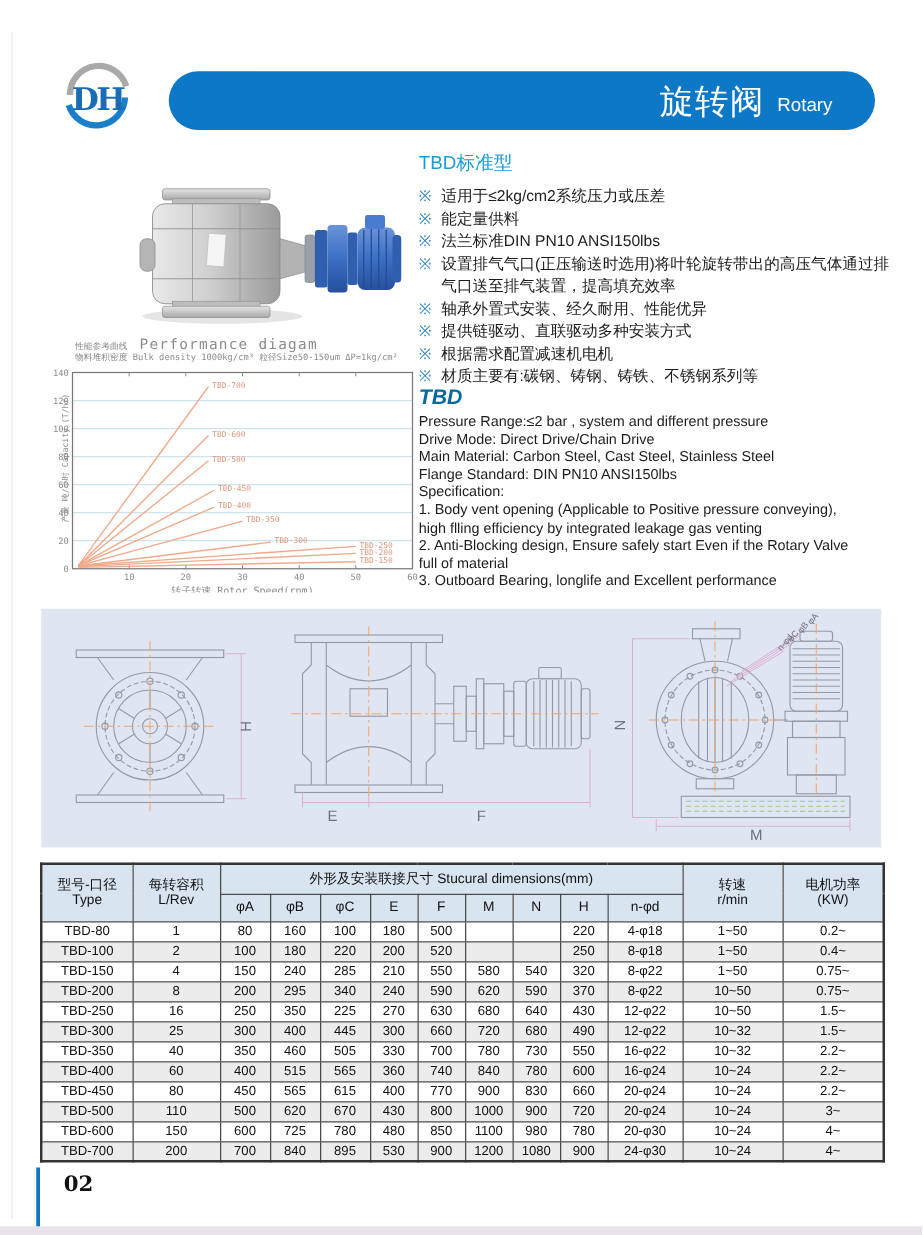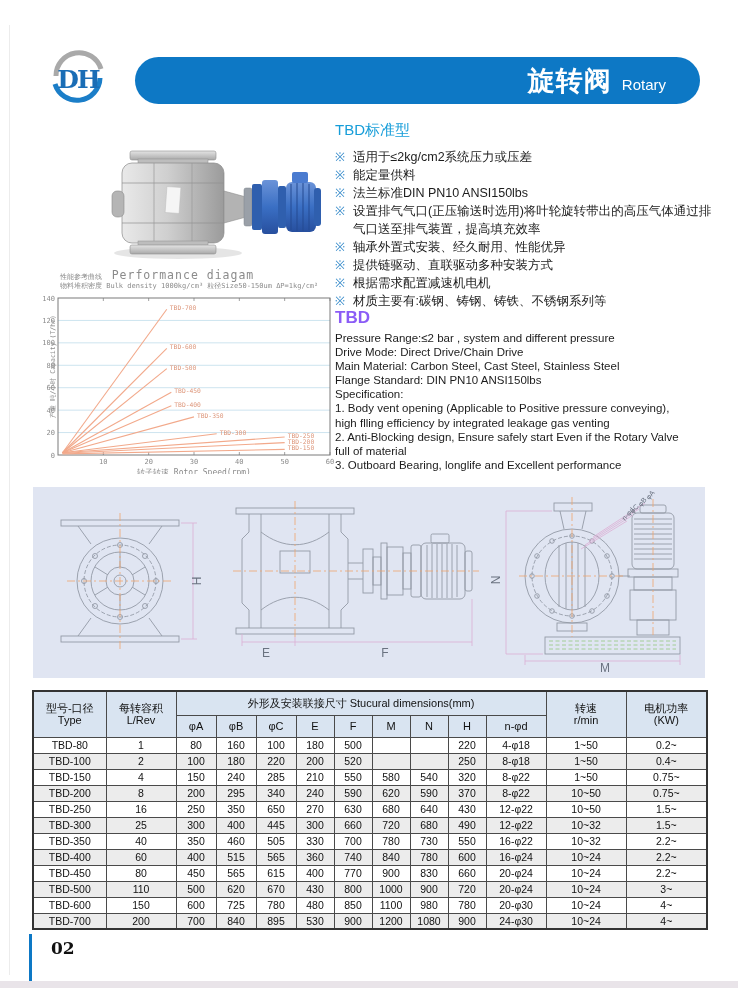--- a/index.html
+++ b/index.html
@@ -12,21 +12,21 @@
   .page-edge-left { position:absolute; left:9px; top:25px; width:1px; height:950px; background:#ececec; }
   .page-edge-bottom { position:absolute; left:0; bottom:0; width:738px; height:7px; background:#e9e4e9; }
 
   
   #logo { position:absolute; left:46px; top:50px; width:64px; height:60px; }
   #banner {
     position:absolute; left:135px; top:57px; width:565px; height:47px;
     border-radius:24px; display:flex; align-items:center; justify-content:flex-end;
     padding-right:34px; gap:10px;
   }
-  #banner .zh { color:#fff; font-size:27px; font-weight:bold; letter-spacing:1px; }
+  #banner .zh { color:#fff; font-size:27px; font-weight:normal; letter-spacing:1px; }
   #banner .en { color:#fff; font-size:15px; margin-top:8px; }
 
   
   #photo { position:absolute; left:88px; top:145px; width:235px; height:118px; }
 
   
   #intro-heading { position:absolute; left:335px; top:121px; font-size:15px; font-weight:normal; }
   #feature-list { position:absolute; left:335px; top:148px; width:382px; list-style:none; }
   #feature-list li { display:flex; font-size:12.5px; line-height:18px; color:#1c1c1c; }
   #feature-list .bullet { flex:0 0 18px; font-size:12px; }
@@ -166,21 +166,21 @@
       <li>
         <span class="bullet" style="color: rgb(46, 134, 200);">※</span>
         <span>根据需求配置减速机电机</span>
       </li>
       <li>
         <span class="bullet" style="color: rgb(46, 134, 200);">※</span>
         <span>材质主要有:碳钢、铸钢、铸铁、不锈钢系列等</span>
       </li>
     </ul>
 
-  <div id="specs-heading" style="color: #8b5cf6;">TBD</div>
+  <div id="specs-heading" style="color: #0369a1; font-style: italic;">TBD</div>
   <div id="spec-lines">
       <div>Pressure Range:≤2 bar , system and different pressure</div>
       <div>Drive Mode: Direct Drive/Chain Drive</div>
       <div>Main Material: Carbon Steel, Cast Steel, Stainless Steel</div>
       <div>Flange Standard: DIN PN10 ANSI150lbs</div>
       <div>Specification:</div>
       <div>1. Body vent opening (Applicable to Positive pressure conveying),</div>
       <div>high flling efficiency by integrated leakage gas venting</div>
       <div>2. Anti-Blocking design, Ensure safely start Even if the Rotary Valve</div>
       <div>full of material</div>
@@ -487,21 +487,21 @@
           <td>370</td>
           <td>8-φ22</td>
           <td>10~50</td>
           <td>0.75~</td>
         </tr>
         <tr>
           <td>TBD-250</td>
           <td>16</td>
           <td>250</td>
           <td>350</td>
-          <td>650</td>
+          <td>225</td>
           <td>270</td>
           <td>630</td>
           <td>680</td>
           <td>640</td>
           <td>430</td>
           <td>12-φ22</td>
           <td>10~50</td>
           <td>1.5~</td>
         </tr>
         <tr class="alt">

